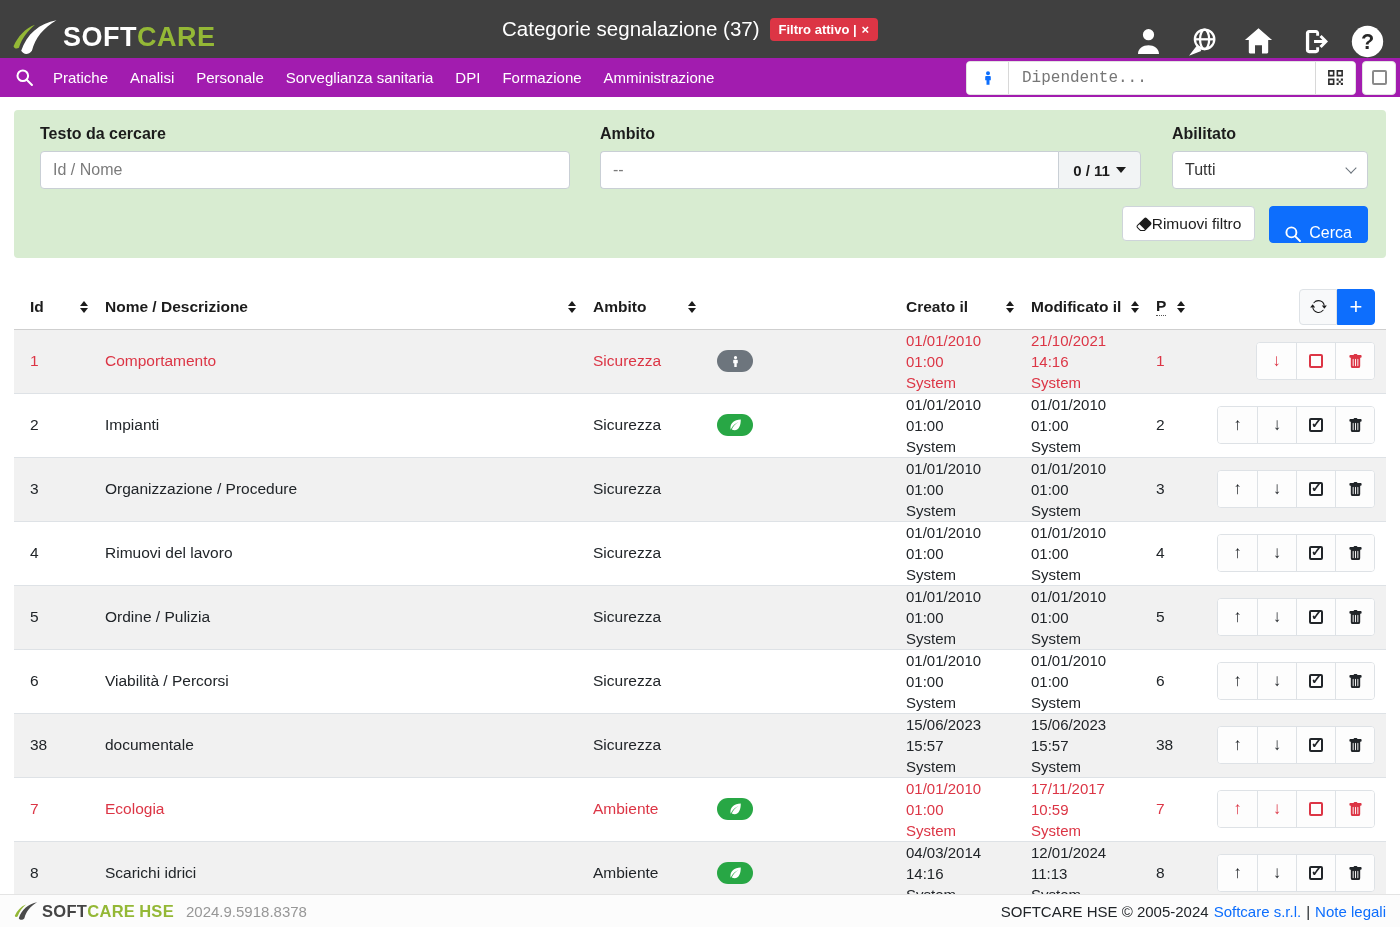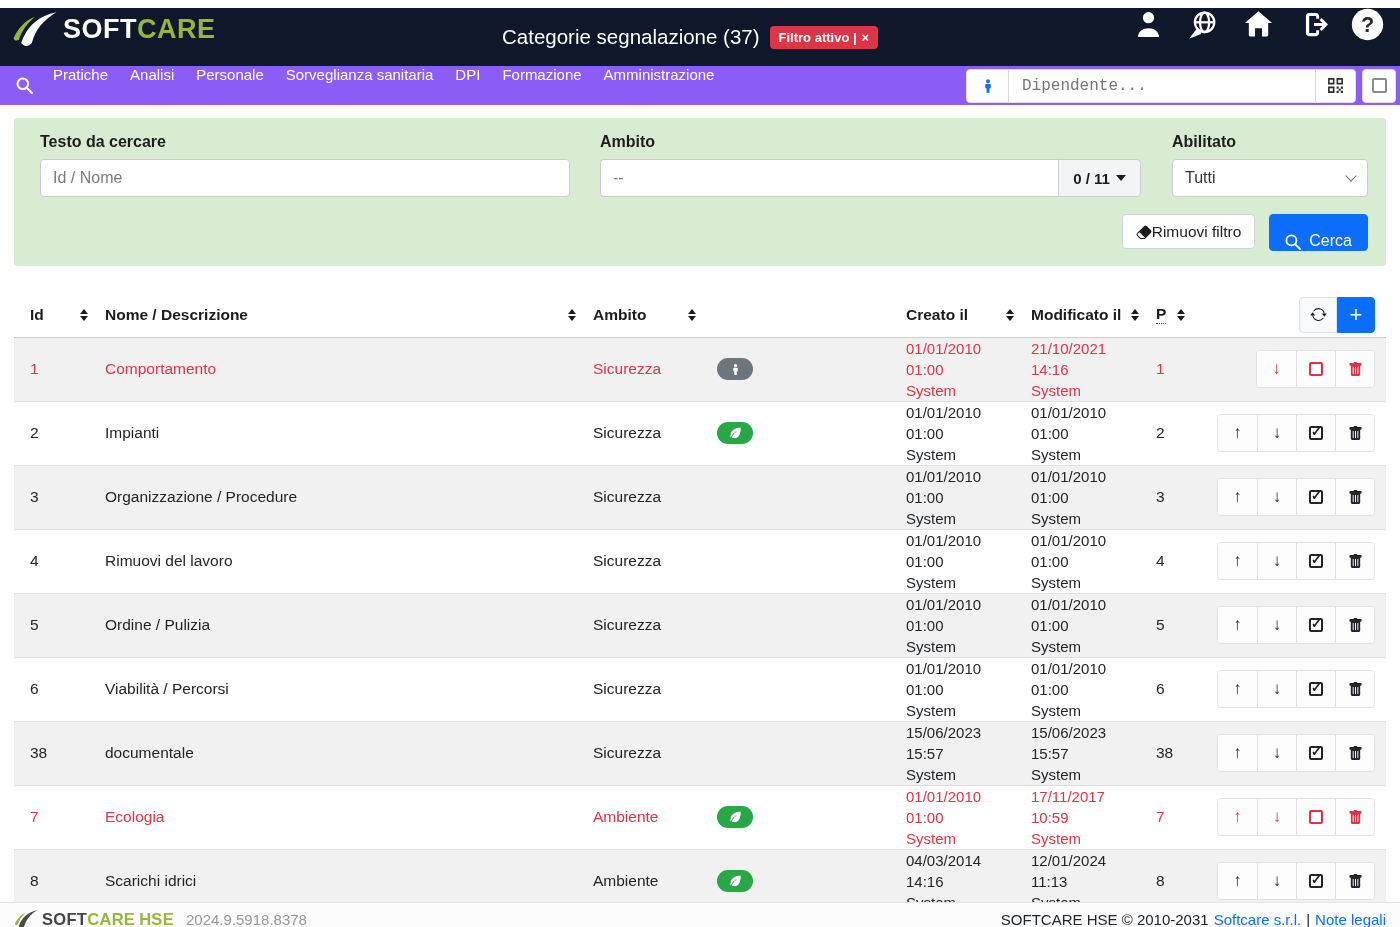--- a/index.html
+++ b/index.html
@@ -1,33 +1,33 @@
 <!DOCTYPE html>
 <html><head>
 <meta charset="utf-8">
 <style>
   * { box-sizing: border-box; margin: 0; padding: 0; }
   html,body { width:1400px; height:927px; }
   body { font-family:"Liberation Sans", sans-serif; background:#fff; color:#212529; overflow:hidden; }
   .app { position:relative; width:1400px; height:927px; background:#fff; }
 
   
-  .topbar { height:58px; background:#0f172a; display:flex; align-items:flex-start; position:relative;margin-top:8px; }
+  .topbar { height:58px; background:#404040; display:flex; align-items:flex-end; position:relative; }
   .brand { display:flex; align-items:center; gap:5px; margin-left:12px; cursor:pointer; }
   .brand-text { font-size:27px; font-weight:bold; letter-spacing:.5px; }
   .brand-text .soft { color:#fff; }
   .brand-text .care { color:#94b836; }
   .title-wrap { position:absolute; left:502px; top:0; height:58px; display:flex; align-items:center; gap:10px; }
   .page-title { color:#fff; font-size:20.5px; font-weight:400; }
   .filter-badge { background:#dc3545; color:#fff; font-size:13px; font-weight:bold; border-radius:4px; padding:4px 9px; display:flex; align-items:center; gap:5px; cursor:pointer; }
   .top-icons { margin-left:auto; margin-right:16px; display:flex; align-items:center; gap:23px; }
   .top-icon { background:none; border:none; color:#fff; cursor:pointer; display:grid; place-items:center; }
 
   
-  .navbar { height:39px; background:#8b5cf6; display:flex; padding:0 16px; position:relative; }
+  .navbar { height:39px; background:#a21caf; display:flex; align-items:center; padding:0 16px; position:relative; }
   .nav-search { background:none; border:none; color:#fff; margin-right:20px; cursor:pointer; display:grid; place-items:center; }
   .nav-item { color:#fff; font-size:15px; margin-right:22px; cursor:pointer; white-space:nowrap; }
   .nav-right { position:absolute; right:4px; top:2px; height:35px; display:flex; align-items:center; gap:6px;font-family:Liberation Mono, monospace; }
   .employee-group { display:flex; align-items:stretch; background:#fff; border-radius:4px; height:34px; overflow:hidden; border:1px solid #e2e2e2; }
   .employee-person-btn { width:42px; border:none; border-right:1px solid #d8d8d8; background:#fff; color:#0d6efd; cursor:pointer; display:grid; place-items:center; }
   .employee-input { width:306px; border:none; outline:none; padding:0 13px; font-size:16px; font-family:inherit; color:#333; }
   .employee-input::placeholder { color:#767676; }
   .qr-btn { width:40px; border:none; border-left:1px solid #d8d8d8; background:#fff; color:#2b2b2b; cursor:pointer; display:grid; place-items:center; }
   .window-btn { width:34px; height:34px; background:#fff; border:1px solid #e2e2e2; border-radius:4px; cursor:pointer; display:grid; place-items:center; }
   .square-glyph { width:15px; height:15px; border:2px solid #8a8a8a; border-radius:2px; }
@@ -665,19 +665,19 @@
   <footer class="footer">
     <div class="f-brand">
       <svg width="24" height="22" viewBox="0 0 60 52">
         <path fill="#94b836" d="M2 38 C8 25 17 15 30 10 C21 18 13 27 9 40 C6 42 3 41 2 38 Z"></path>
         <path fill="#4a4a4a" d="M12 44 C19 22 36 8 58 4 C41 14 30 27 26 44 C21 50 15 49 12 44 Z"></path>
       </svg>
       <span class="f-brand-text"><span class="soft">SOFT</span><span class="care">CARE</span><span class="hse">HSE</span></span>
       <span class="f-version">2024.9.5918.8378</span>
     </div>
     <div class="f-right">
-      <span>SOFTCARE HSE © 2010-2031</span>
+      <span>SOFTCARE HSE © 2005-2024</span>
       <a class="f-link">Softcare s.r.l.</a>
       <span>|</span>
       <a class="f-link">Note legali</a>
     </div>
   </footer>
 </div>
 
 </body></html>

